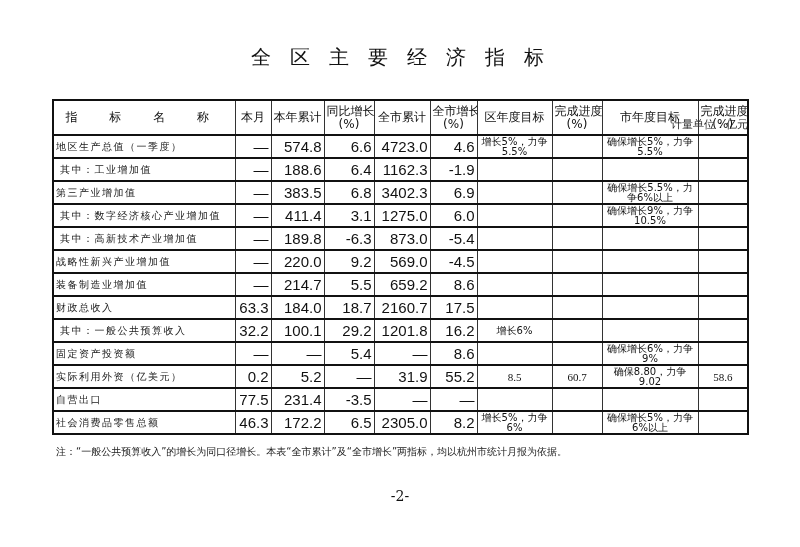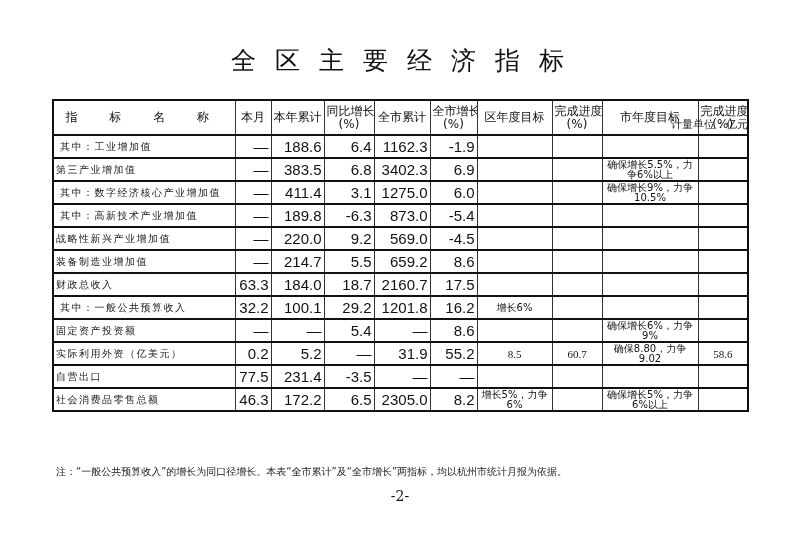--- a/index.html
+++ b/index.html
@@ -1,36 +1,36 @@
 <!DOCTYPE html>
 <html><head>
 <meta charset="utf-8">
 <style>
   html, body { margin:0; padding:0; background:#ffffff; }
   body { width:800px; height:547px; position:relative; overflow:hidden;
          font-family:"DejaVu Sans", sans-serif; color:#111; }
   .title { position:absolute; left:0; top:44px; width:800px; text-align:center;
-           font-family:"DejaVu Serif", serif; font-size:25px; letter-spacing:19px;
+           font-family:"DejaVu Serif", serif; font-size:20px; letter-spacing:19px;
            font-weight:normal; padding-left:14px; box-sizing:border-box; }
   .unit { position:absolute; right:52px; top:79px; font-size:11px; color:#222;margin-top:38px; }
   table.main { position:absolute; left:52px; top:99px; width:695px;
                border-collapse:collapse; table-layout:fixed; border:2px solid #111; }
   table.main td, table.main th { border:1px solid #333; padding:0 2px; overflow:hidden; white-space:nowrap; }
   table.main th { height:33px; font-weight:normal; font-size:12px; line-height:13px; text-align:center;margin-left:36px; }
   table.main td { height:21px; font-size:13.5px; }
   table.main tr.data td { border-top:2px solid #111; }
   td.name { font-size:10px !important; text-align:left; letter-spacing:1.5px; color:#222; }
   td.name.l1 { padding-left:6px; }
   td.name.l2 { }
   td.num { text-align:right; font-family:"Liberation Sans", sans-serif; font-size:15px !important; }
   td.target { font-size:10px !important; text-align:center; line-height:10px; white-space:normal !important; }
   td.small-num { text-align:center; font-family:Liberation Serif, serif; font-size:11px !important;margin-left:16px; }
   td.small-num.right { text-align:center; }
   th.name-h { letter-spacing:14px; font-size:13px; }
-  .note { position:absolute; left:56px; top:465px; font-size:10px; color:#222; white-space:nowrap; }
+  .note { position:absolute; left:56px; top:445px; font-size:10px; color:#222; white-space:nowrap; }
   .page-num { position:absolute; left:0; width:800px; top:488px; text-align:center;
               font-family:"DejaVu Serif", serif; font-size:14px; }
 </style>
 </head>
 <body>
 
 <div class="title">全区主要经济指标</div>
 <div class="unit">计量单位：亿元</div>
 
 <table class="main">
@@ -79,20 +79,32 @@
           <div>市年度目标</div>
         </th>
         <th>
           <div>完成进度</div>
           <div>(%)</div>
         </th>
       </tr>
   </thead>
   <tbody id="tbody">
       <tr class="data">
+        <td class="name l0">地区生产总值（一季度）</td>
+        <td class="num">—</td>
+        <td class="num">574.8</td>
+        <td class="num">6.6</td>
+        <td class="num">4723.0</td>
+        <td class="num">4.6</td>
+        <td class="target">增长5%，力争5.5%</td>
+        <td class="small-num right"></td>
+        <td class="target">确保增长5%，力争5.5%</td>
+        <td class="small-num right"></td>
+      </tr>
+      <tr class="data">
         <td class="name l1">其中：工业增加值</td>
         <td class="num">—</td>
         <td class="num">188.6</td>
         <td class="num">6.4</td>
         <td class="num">1162.3</td>
         <td class="num">-1.9</td>
         <td class="target"></td>
         <td class="small-num right"></td>
         <td class="target"></td>
         <td class="small-num right"></td>

